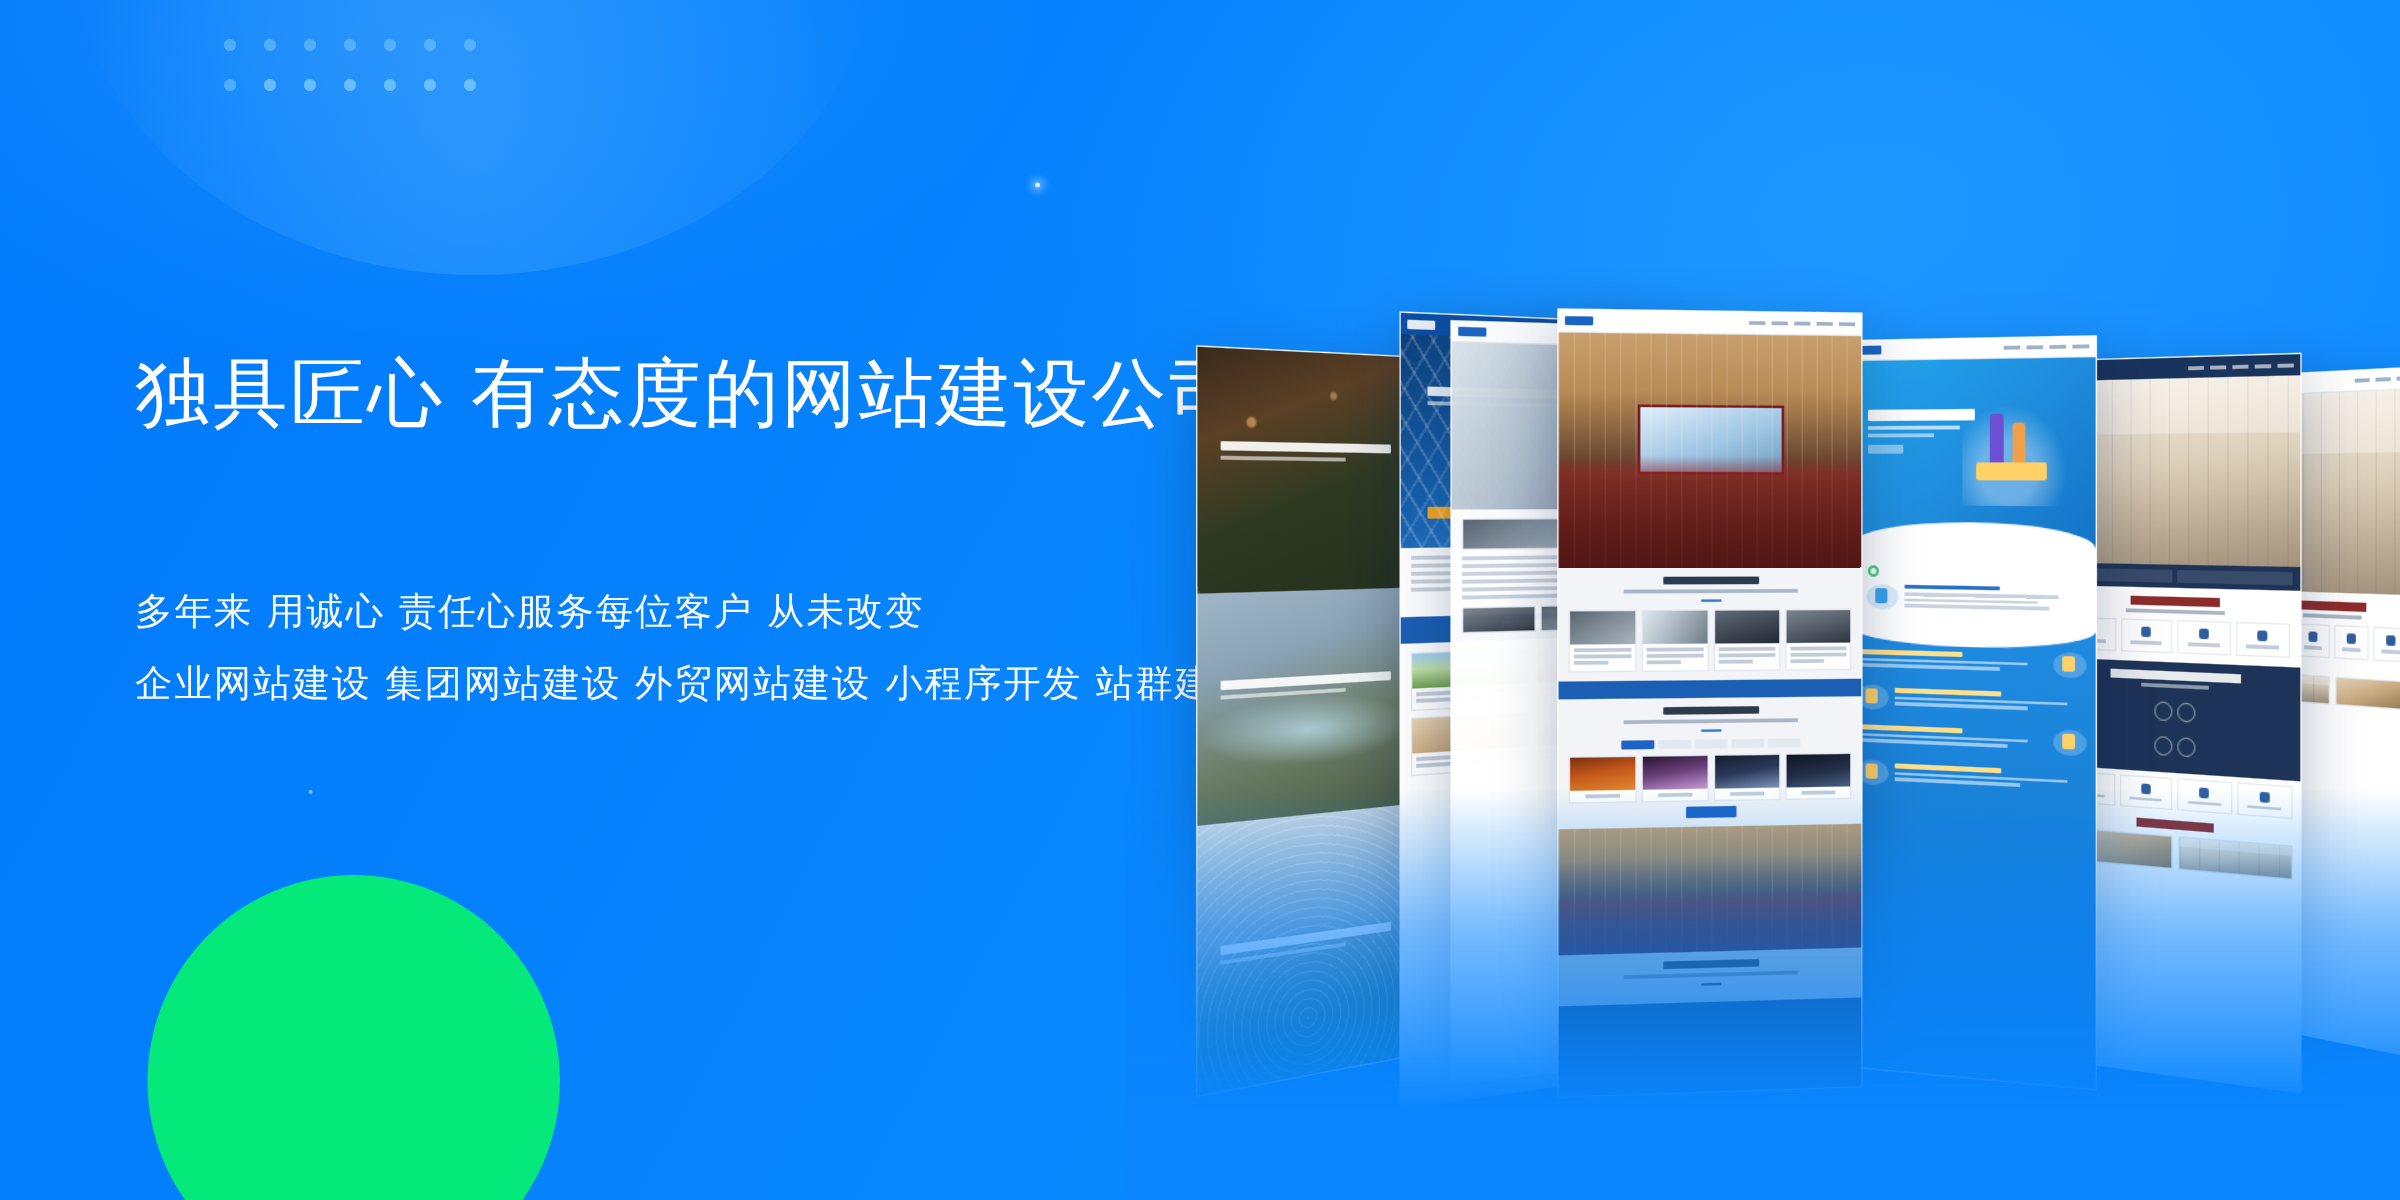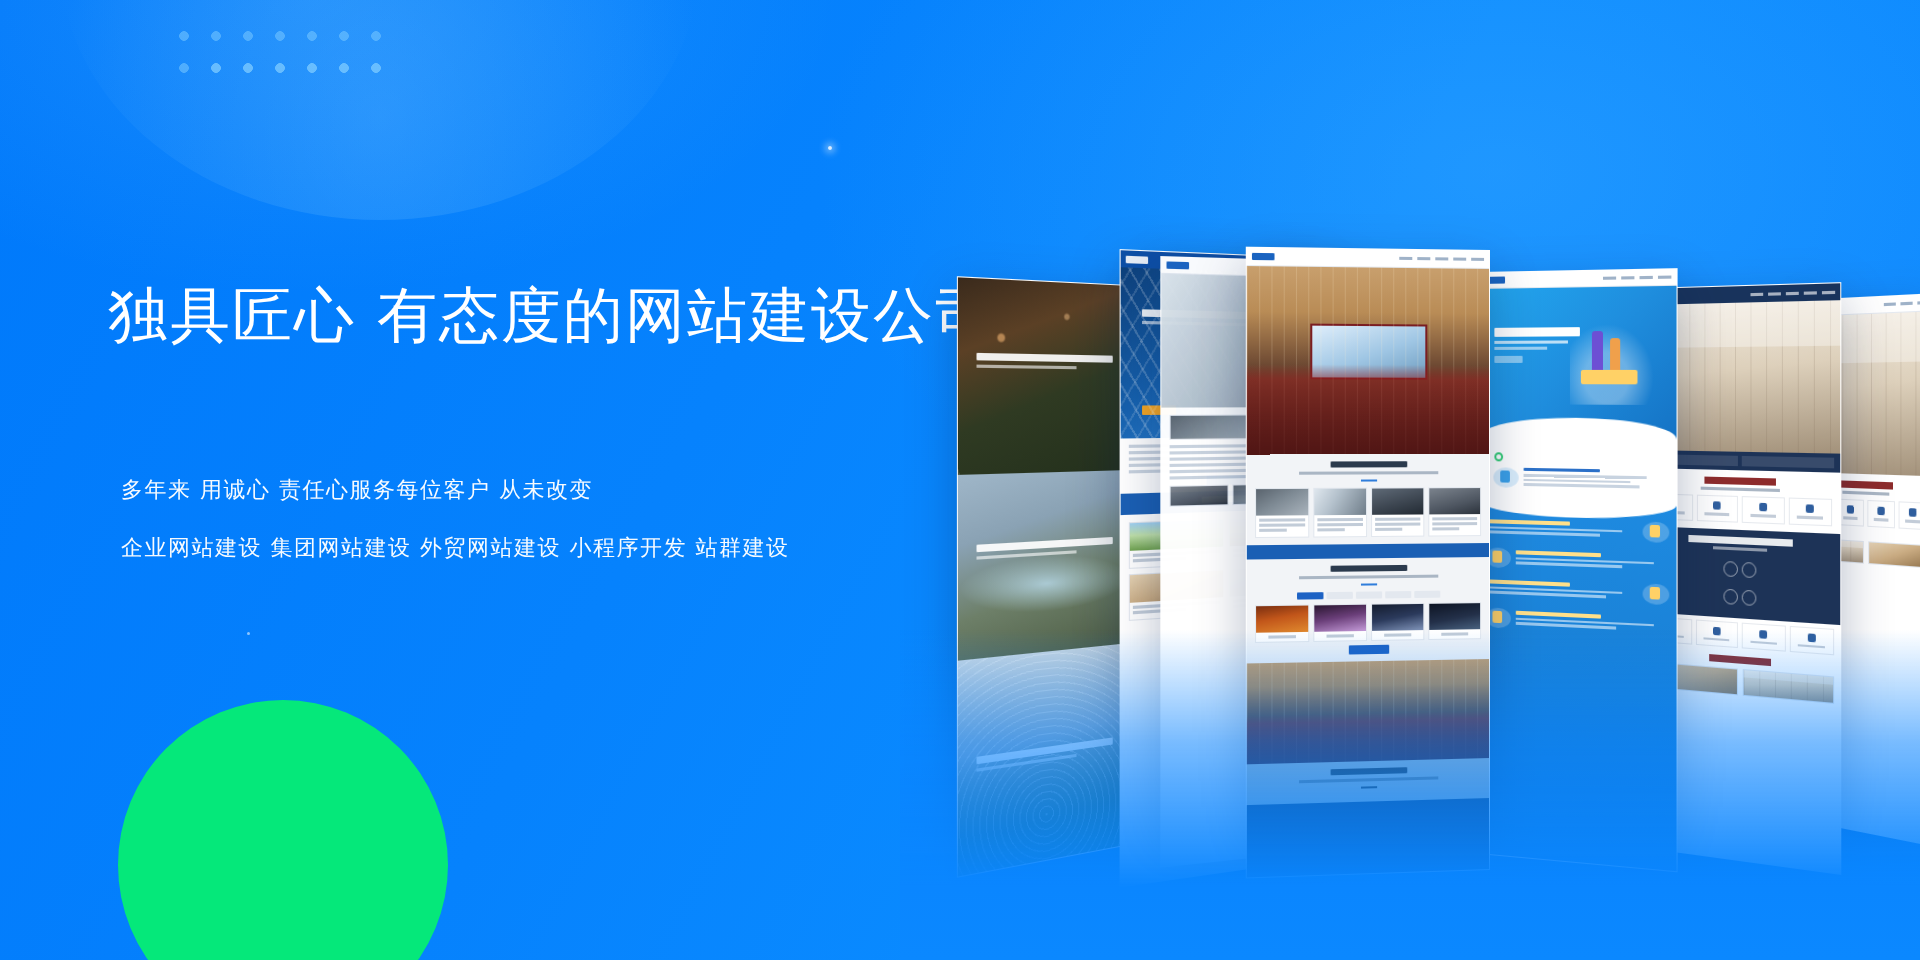--- a/index.html
+++ b/index.html
@@ -47,22 +47,22 @@
   .spark.b { left:247px; top:632px; width:3px; height:3px; background:rgba(255,255,255,0.55); }
 
   
   .copy { position:absolute; left:108px; top:278px; width:880px; }
   .headline {
     color:#ffffff; font-size:60px; line-height:1.25; font-weight:400;
     letter-spacing:2px; white-space:nowrap;
   }
   .sublines { margin-top:112px; }
   .subline {
-    color:#ffffff; font-size:22px; line-height:50px; font-weight:400;
-    letter-spacing:1.5px; white-space:nowrap; opacity:0.97;margin-left:13px;
+    color:#ffffff; font-size:30px; line-height:50px; font-weight:400;
+    letter-spacing:1.5px; white-space:nowrap; opacity:0.97;
   }
   .subline + .subline { margin-top:8px; }
 
   
   .showcase { position:absolute; left:900px; top:0; width:1020px; height:960px; }
   .showcase::after {
     content:""; position:absolute; left:0; right:0; bottom:0; height:330px;
     background:linear-gradient(180deg, rgba(10,132,255,0) 0%, rgba(10,132,255,0.55) 34%, #0a86ff 78%, #0b88ff 100%);
     pointer-events:none; z-index:40;
   }

